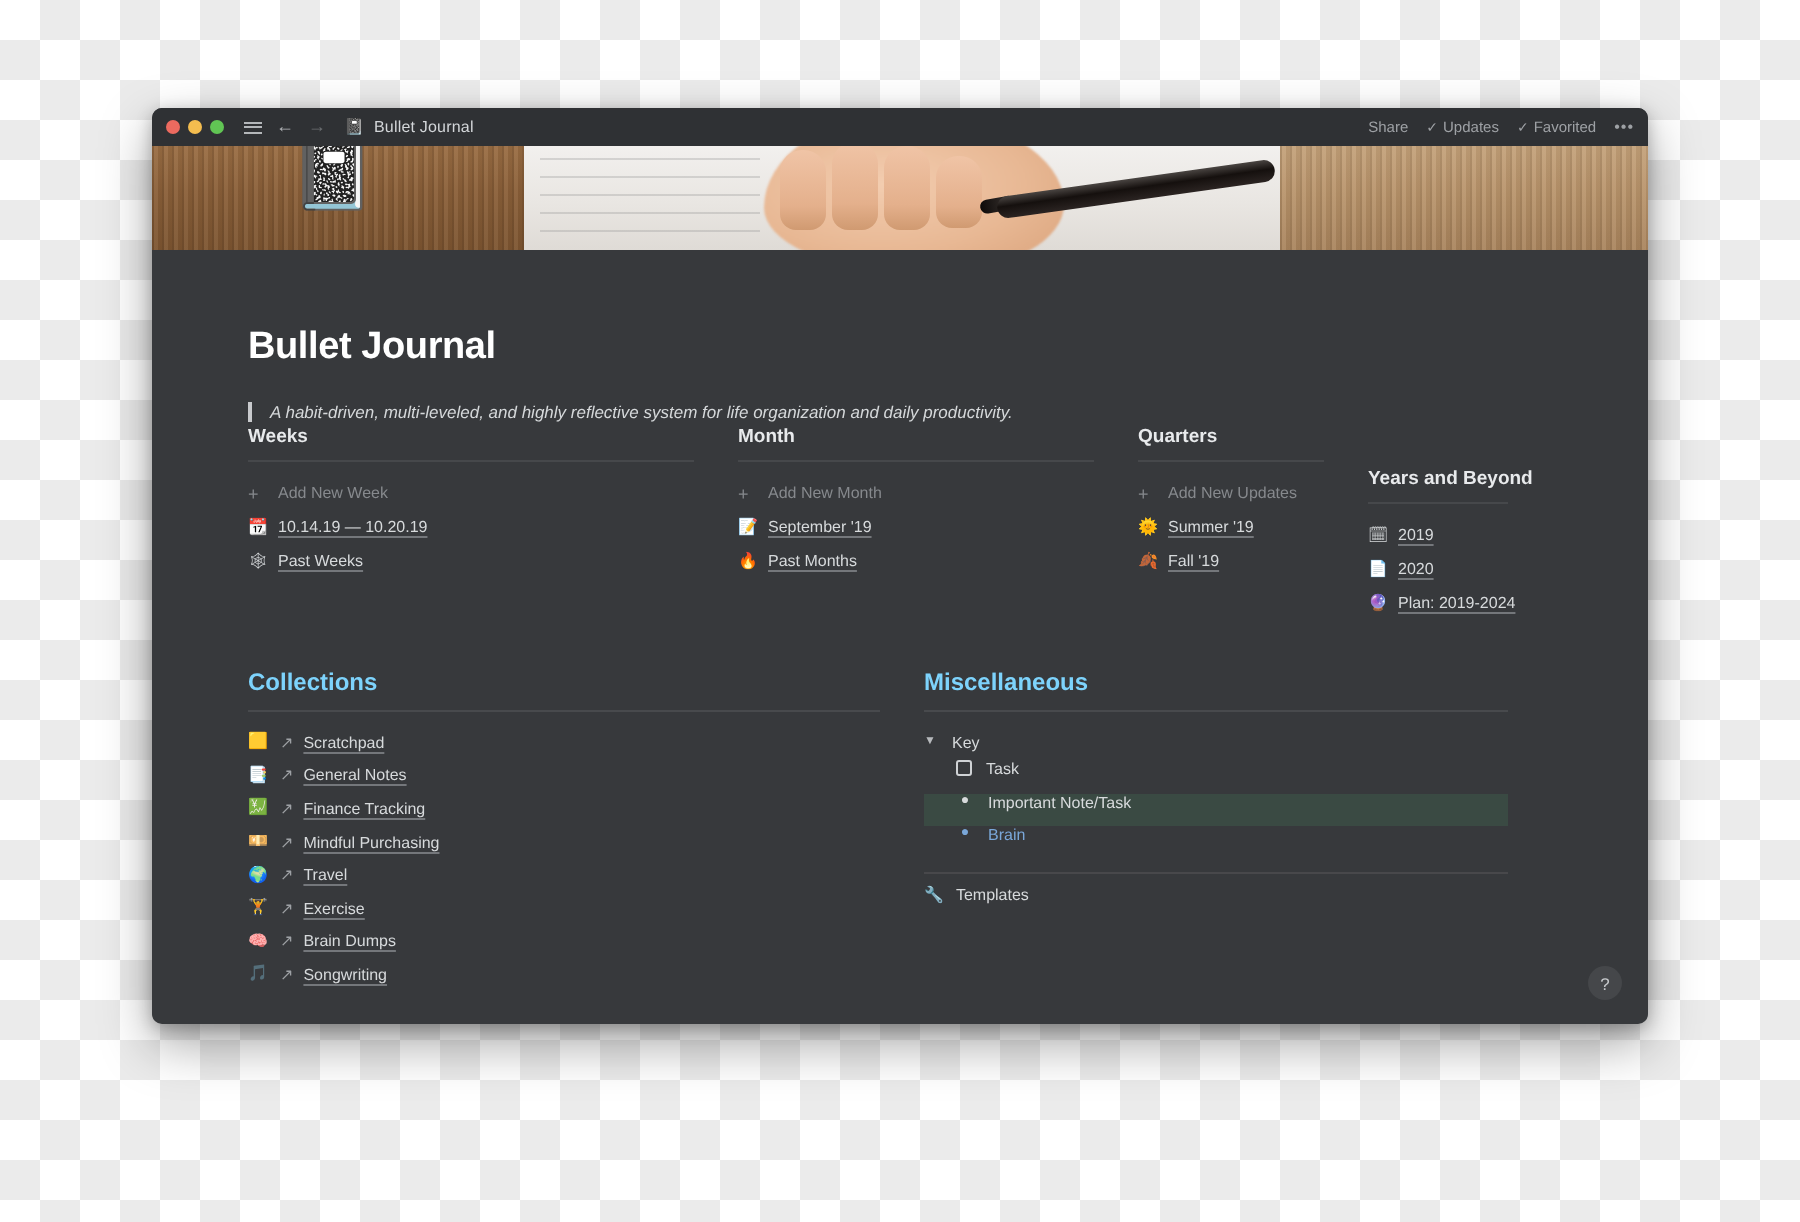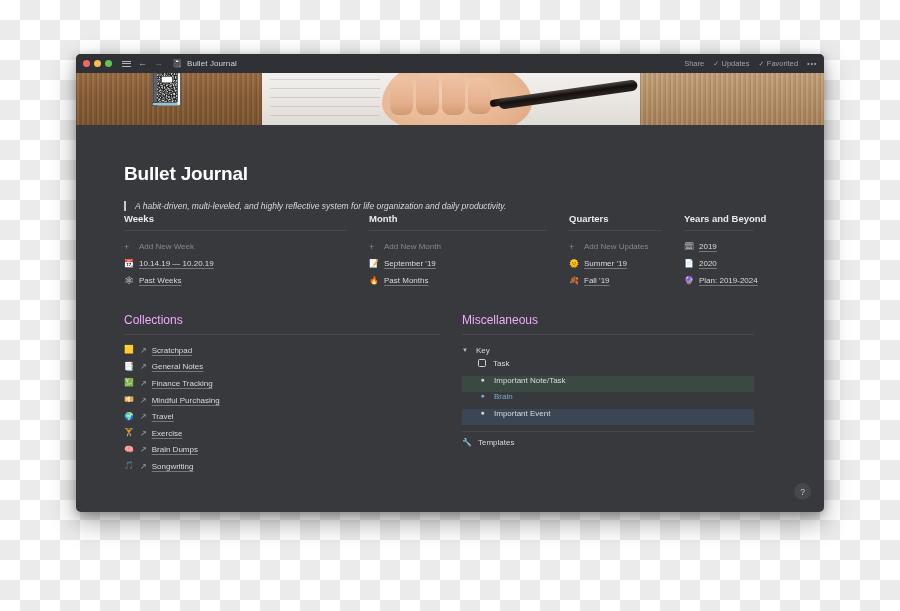--- a/index.html
+++ b/index.html
@@ -170,21 +170,21 @@
   }
 
   
   .cols {
     display: flex;
     gap: 0;
   }
   .col-w1 { width: 245px; }
   .col-w2 { width: 200px; }
   .col-w3 { width: 115px; }
-  .col-w4 { flex: 1; }
+  .col-w4 { flex: 1; margin-top: 21px; }
 
   .col-title {
     color: #e8eaec;
     font-size: 9.5px;
     font-weight: bold;
     padding-bottom: 6px;
   }
   .col-rule {
     height: 1px;
     background: #46484b;
@@ -213,23 +213,23 @@
 
   
   .lower {
     display: flex;
     margin-top: 24px;
   }
   .lower-left { width: 338px; }
   .lower-right { flex: 1; }
 
   .sect-title {
-    color: #f0abfc;
+    color: #7dd3fc;
     font-size: 12px;
-    font-weight: normal;
+    font-weight: bold;
     padding-bottom: 7px;
   }
   .sect-rule {
     height: 1px;
     background: #484a4d;
     margin-right: 22px;
     margin-bottom: 7px;
   }
 
   .coll-row {
@@ -528,24 +528,20 @@
           <span>Task</span>
         </div>
         <div class="key-item hl-green">
           <span class="bul">●</span>
           <span>Important Note/Task</span>
         </div>
         <div class="key-item">
           <span class="bul blue">●</span>
           <span class="evt">Brain</span>
         </div>
-        <div class="key-item hl-blue">
-          <span class="bul">●</span>
-          <span>Important Event</span>
-        </div>
 
         <div class="templates-row">
           <span class="emo">🔧</span>
           <span>Templates</span>
         </div>
       </div>
 
     </div>
   </div>
 

